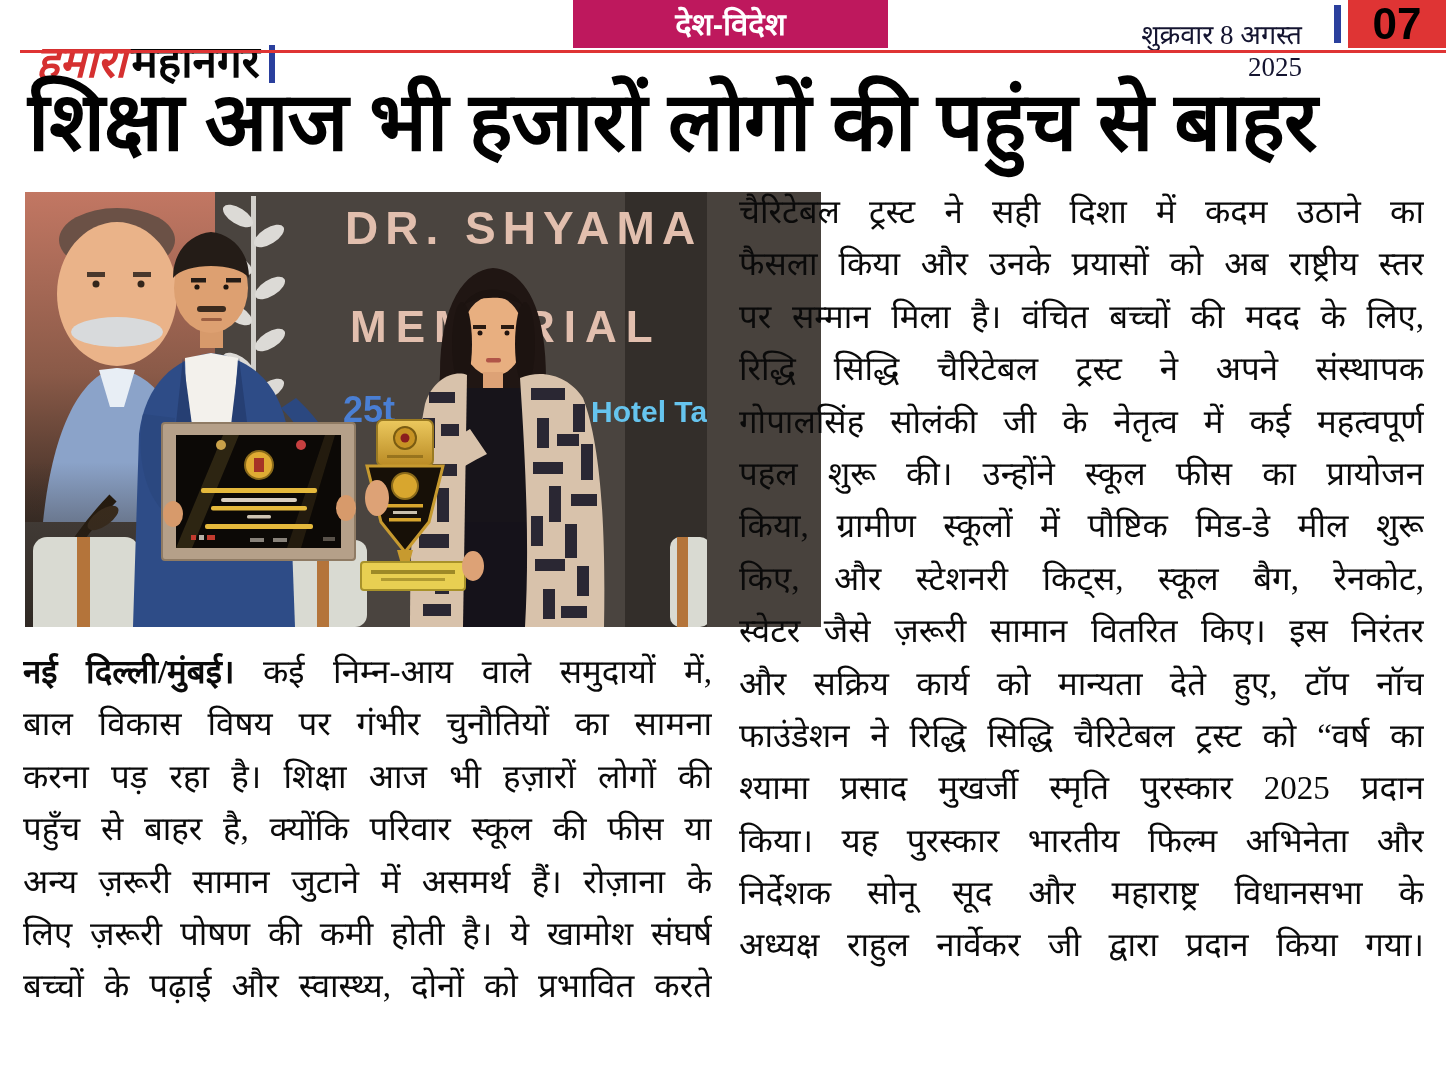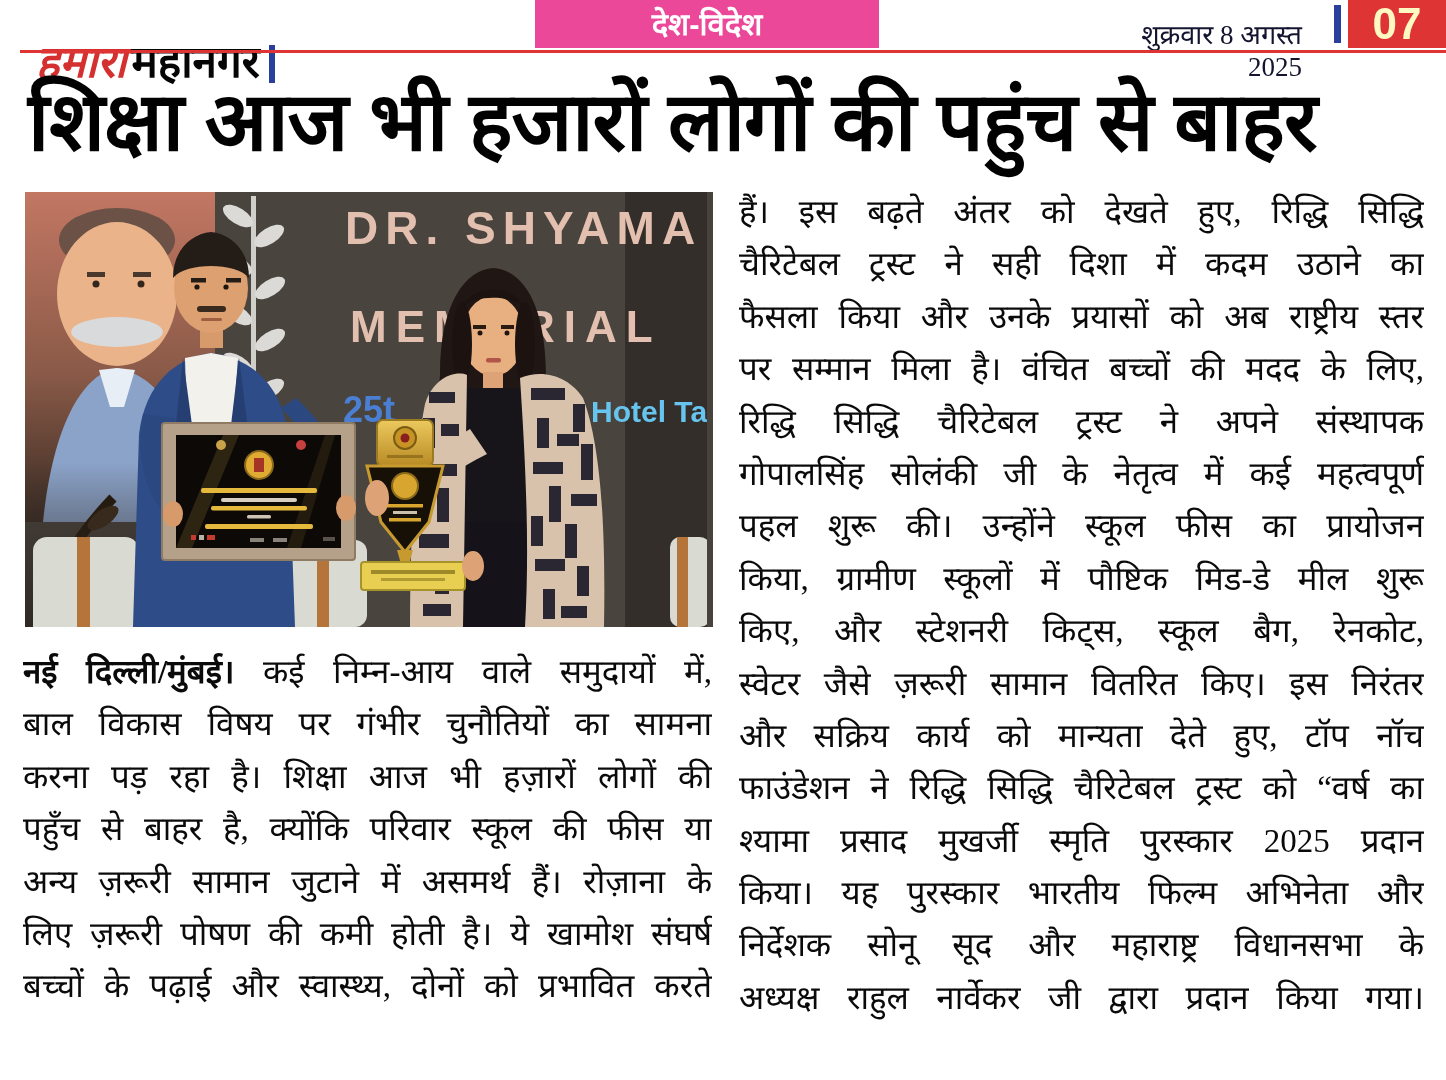--- a/index.html
+++ b/index.html
@@ -5,33 +5,33 @@
   html,body{margin:0;padding:0;}
   body{
     width:1446px;height:1080px;position:relative;background:#ffffff;
     font-family:"Liberation Serif",serif;overflow:hidden;
   }
   
   .logo{position:absolute;left:36px;top:5px;font-size:44px;line-height:46px;white-space:nowrap;margin-top:34px;}
   .logo-red{color:#d53030;font-weight:700;font-style:italic;font-family:"Liberation Serif",serif;}
   .logo-black{color:#050505;font-weight:800;font-family:"Liberation Sans",sans-serif;margin-left:5px;}
   .logo-bar{display:inline-block;width:6px;height:38px;background:#2a3f9d;margin-left:9px;vertical-align:-6px;}
-  .banner{position:absolute;left:535px;top:0;width:344px;height:48px;background:#ec4899;color:#ffffff;
+  .banner{position:absolute;left:573px;top:0;width:315px;height:48px;background:#be185d;color:#ffffff;
     text-align:center;line-height:50px;font-size:31px;font-weight:700;font-family:"Liberation Sans",sans-serif;}
   .mast-date{position:absolute;left:1090px;top:15px;width:212px;text-align:right;font-size:27px;
     font-weight:400;color:#141430;font-family:"Liberation Serif",serif;}
   .pg-bar{position:absolute;left:1334px;top:5px;width:7px;height:38px;background:#2a3f9d;}
-  .pg-box{position:absolute;left:1348px;top:0;width:98px;height:48px;background:#df3434;color:#fef9c3;
+  .pg-box{position:absolute;left:1348px;top:0;width:98px;height:48px;background:#df3434;color:#000000;
     font-size:44px;font-weight:800;text-align:center;line-height:48px;font-family:"Liberation Sans",sans-serif;}
   .mast-rule{position:absolute;left:20px;top:50px;width:1426px;height:3px;background:#df3434;}
   
   .headline{position:absolute;left:28px;top:70px;width:1390px;font-size:82px;line-height:104px;
     font-weight:800;color:#010101;font-family:"Liberation Sans",sans-serif;letter-spacing:-1px;}
   
-  .photo{position:absolute;left:25px;top:192px;width:688px;height:435px;overflow:hidden;background:#48423d;}
+  .photo{position:absolute;left:25px;top:192px;width:796px;height:435px;overflow:hidden;background:#48423d;}
   .photo svg{display:block;}
   
   .col{position:absolute;color:#0a0a0a;}
   .col-left{left:23px;top:646px;width:689px;}
   .col-right{left:739px;top:186px;width:685px;}
   .bodyline{font-size:33px;height:52.4px;line-height:52.4px;text-align:justify;text-align-last:justify;
     overflow:hidden;white-space:nowrap;}
   .dateline{font-weight:700;}
 </style>
 </head>
@@ -230,21 +230,20 @@
   <div class="bodyline"><span class="dateline">नई दिल्ली/मुंबई।</span> <span>कई निम्न-आय वाले समुदायों में,</span></div>
   <div class="bodyline">बाल विकास विषय पर गंभीर चुनौतियों का सामना</div>
   <div class="bodyline">करना पड़ रहा है। शिक्षा आज भी हज़ारों लोगों की</div>
   <div class="bodyline">पहुँच से बाहर है, क्योंकि परिवार स्कूल की फीस या</div>
   <div class="bodyline">अन्य ज़रूरी सामान जुटाने में असमर्थ हैं। रोज़ाना के</div>
   <div class="bodyline">लिए ज़रूरी पोषण की कमी होती है। ये खामोश संघर्ष</div>
   <div class="bodyline">बच्चों के पढ़ाई और स्वास्थ्य, दोनों को प्रभावित करते</div>
 </div>
 
 <div class="col col-right">
-  <div class="bodyline">हैं। इस बढ़ते अंतर को देखते हुए, रिद्धि सिद्धि</div>
   <div class="bodyline">चैरिटेबल ट्रस्ट ने सही दिशा में कदम उठाने का</div>
   <div class="bodyline">फैसला किया और उनके प्रयासों को अब राष्ट्रीय स्तर</div>
   <div class="bodyline">पर सम्मान मिला है। वंचित बच्चों की मदद के लिए,</div>
   <div class="bodyline">रिद्धि सिद्धि चैरिटेबल ट्रस्ट ने अपने संस्थापक</div>
   <div class="bodyline">गोपालसिंह सोलंकी जी के नेतृत्व में कई महत्वपूर्ण</div>
   <div class="bodyline">पहल शुरू की। उन्होंने स्कूल फीस का प्रायोजन</div>
   <div class="bodyline">किया, ग्रामीण स्कूलों में पौष्टिक मिड-डे मील शुरू</div>
   <div class="bodyline">किए, और स्टेशनरी किट्स, स्कूल बैग, रेनकोट,</div>
   <div class="bodyline">स्वेटर जैसे ज़रूरी सामान वितरित किए। इस निरंतर</div>
   <div class="bodyline">और सक्रिय कार्य को मान्यता देते हुए, टॉप नॉच</div>

